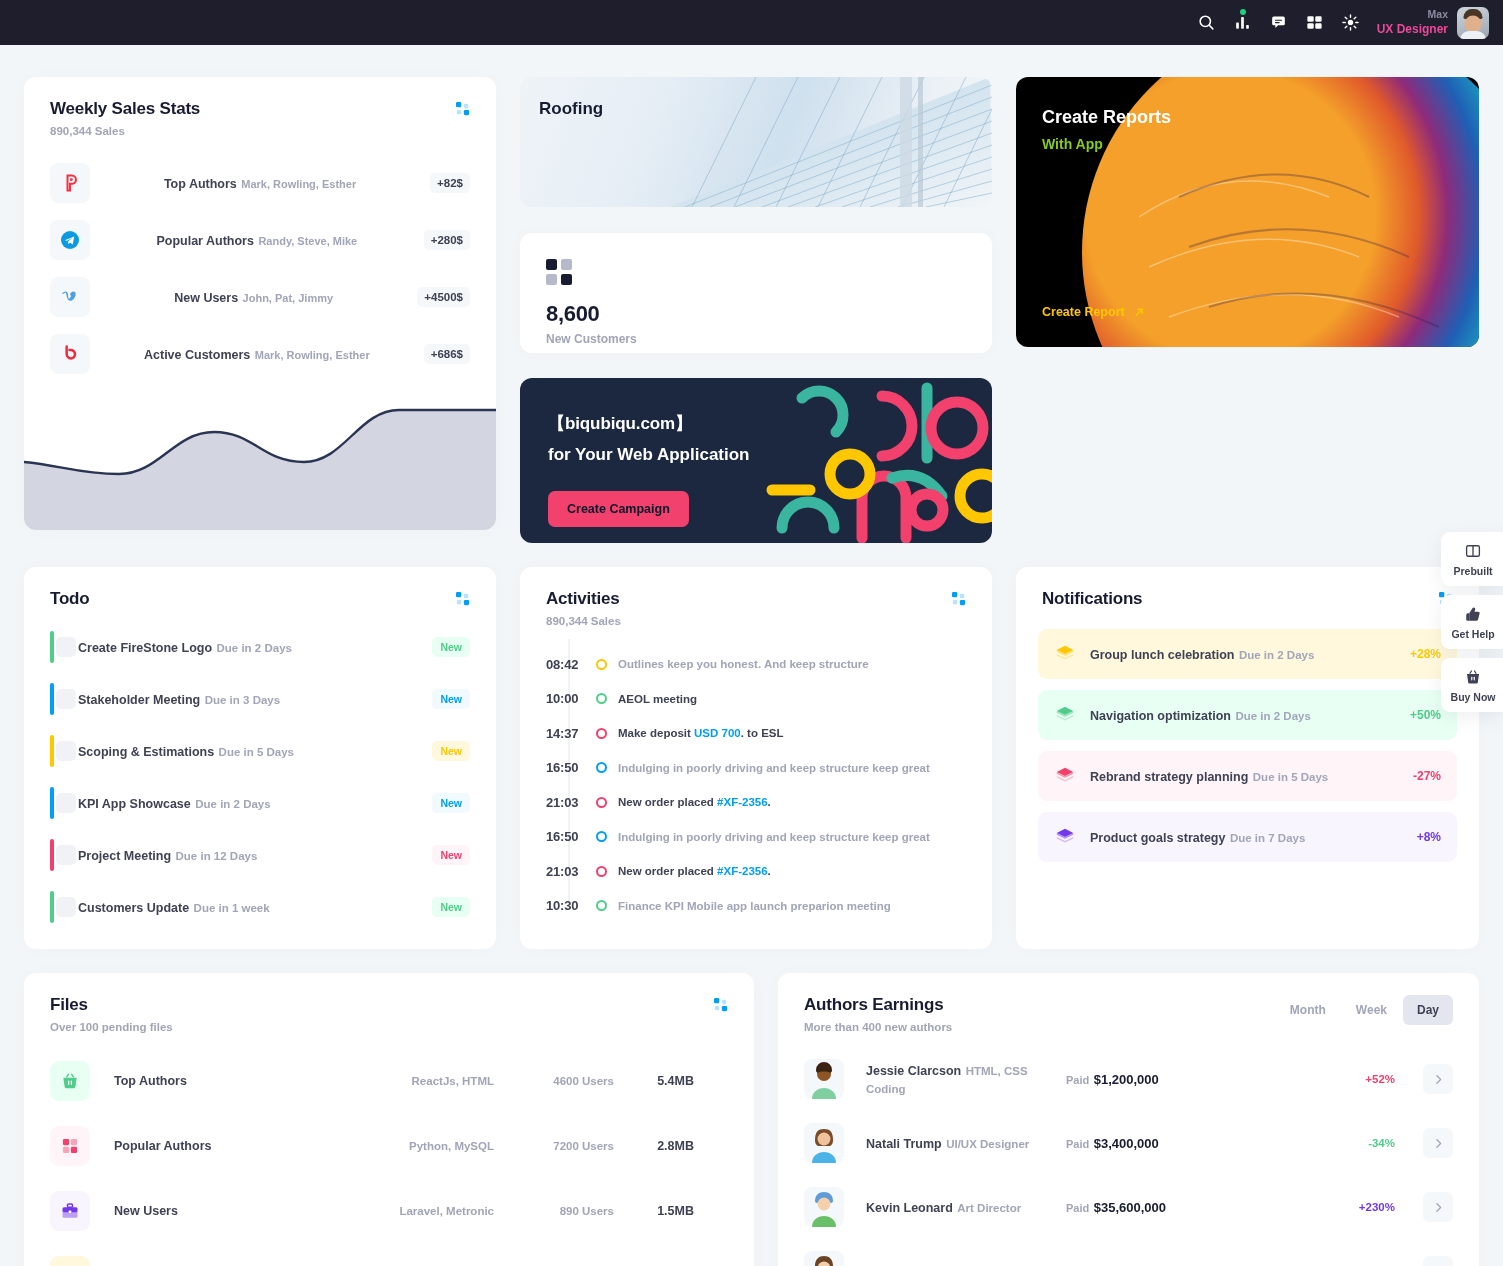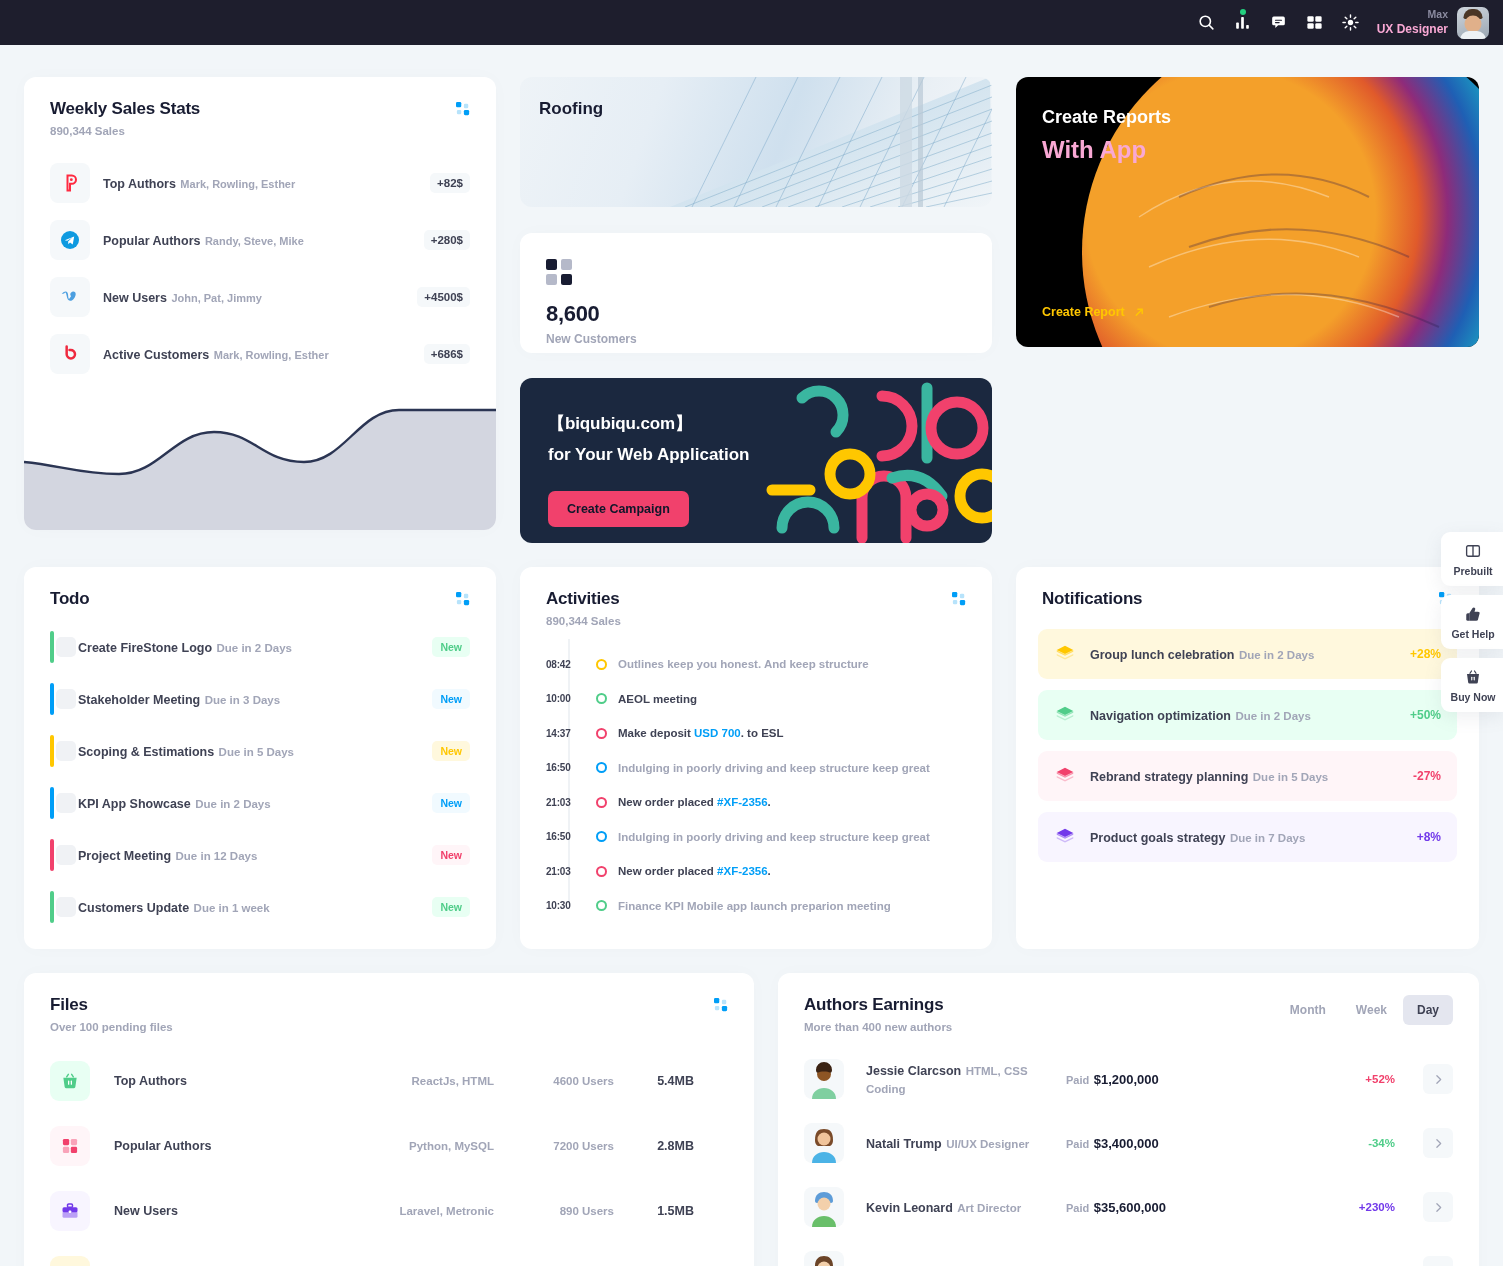--- a/index.html
+++ b/index.html
@@ -27,21 +27,21 @@
   .green-dot {
     position: absolute; top: 4px; left: 50%; transform: translateX(-50%);
     width: 6px; height: 6px; border-radius: 50%; background: #24d07f;
   }
   .user-block {
     display: flex; align-items: center; gap: 9px; margin-left: 8px;
     cursor: pointer;
   }
   .user-text { text-align: right; line-height: 1.25; }
   .user-name { color: #8b8ba0; font-size: 10.5px; font-weight: 600; display:block; }
-  .user-role { color: #f9a8d4; font-size: 12px; font-weight: 700; display:block; }
+  .user-role { color: #ec4899; font-size: 12px; font-weight: 700; display:block; }
   .avatar {
     width: 32px; height: 32px; border-radius: 7px; overflow: hidden;
     background: linear-gradient(160deg,#cfd6dd,#9aa5b1);
     position: relative; flex: none;
   }
   .avatar .face {
     position:absolute; left:50%; top:54%; transform:translate(-50%,-50%);
     width:17px;height:17px;border-radius:50%;background:#e0b08a;
   }
   .avatar .hair {
@@ -65,21 +65,21 @@
     box-shadow: 0 0 20px 0 rgba(76,87,125,0.02);
   }
   .card-head { padding: 22px 26px 0 26px; display:flex; justify-content: space-between; align-items:flex-start; }
   .card-title { font-size: 17px; font-weight: 600; color: #181c32; letter-spacing: -0.2px; }
   .card-sub { font-size: 11.5px; font-weight: 600; color: #a1a5b7; margin-top: 6px; }
   .dots-ico { width:14px;height:14px;display:block; flex:none; margin-top:3px; cursor:pointer;}
 
   
   .wss { height: 453px; position: relative; overflow: hidden; }
   .stat-list { padding: 26px 26px 0 26px; }
-  .stat-row { display:flex; align-items:center; gap: 13px; margin-bottom: 17px; }
+  .stat-row { display:flex; align-items:center; gap: 13px; margin-bottom: 17px; text-align: center; }
   .stat-ico {
     width: 40px; height: 40px; border-radius: 8px; background:#f5f8fa;
     display:flex;align-items:center;justify-content:center; flex:none;
   }
   .stat-txt { flex: 1 1 auto; min-width:0; }
   .stat-name { font-size: 12.5px; font-weight: 600; color:#3f4254; line-height:1.35;}
   .stat-people { font-size: 11px; font-weight: 600; color:#a1a5b7; margin-top:2px;}
   .stat-val {
     font-size: 11.5px; font-weight: 600; color: #3f4254;
     background: #f5f8fa; border-radius: 5px; padding: 4px 7px; flex:none;
@@ -112,21 +112,21 @@
     font-weight:700; cursor:pointer; font-family:inherit;
   }
   .cmp-art { position:absolute; right:-20px; top:0; bottom:0; width:270px; }
 
   
   .reports {
     height: 270px; border-radius:12px; background:#000; position:relative;
     overflow:hidden; padding: 30px 26px;
   }
   .rep-l1 { color:#fff; font-size:18px; font-weight:700; position:relative; z-index:3;}
-  .rep-l2 { color:#f9a8d4; font-size:24px; font-weight:700; margin-top:8px; position:relative; z-index:3;}
+  .rep-l2 { color:#84cc16; font-size:14px; font-weight:700; margin-top:8px; position:relative; z-index:3;}
   .rep-link {
     position:absolute; left:26px; bottom:28px; color:#ffc700; font-size:12.5px;
     font-weight:700; z-index:3; cursor:pointer; display:flex; align-items:center; gap:8px;
   }
   .rep-bubble { position:absolute; right:-70px; top:-60px; width:470px; height:470px; border-radius:50%; }
 
   
   .row2 { display:flex; gap:24px; margin-top: 24px; align-items: stretch; }
   .panel { min-height: 382px; }
 
@@ -135,21 +135,21 @@
   .todo-bar { width:4px; height:32px; border-radius:3px; flex:none;}
   .todo-cb { width:20px;height:20px;border-radius:5px;background:#f0f2f5;flex:none;cursor:pointer;}
   .todo-txt { flex:1 1 auto; min-width:0;}
   .todo-name { font-size:12.5px; font-weight:600; color:#3f4254;}
   .todo-due { font-size:11.5px; font-weight:600; color:#a1a5b7; margin-top:2px;}
   .todo-badge { font-size:10.5px; font-weight:700; border-radius:5px; padding:4px 8px; flex:none;}
 
   
   .act-list { padding: 20px 26px 0 26px; position:relative;}
   .act-row { display:flex; align-items:center; gap:10px; height:34.5px; position:relative;}
-  .act-time { font-size:10px;font-weight:700;color:#3f4254; width:38px; flex:none; letter-spacing:-0.2px;}
+  .act-time { font-size:13px;font-weight:700;color:#3f4254; width:38px; flex:none; letter-spacing:-0.2px;}
   .act-bullet-wrap { width:14px; flex:none; display:flex; justify-content:center; position:relative;}
   .act-bullet { width:11px;height:11px;border-radius:50%;border:2.5px solid #ccc; background:#fff; position:relative; z-index:2;}
   .act-line { position:absolute; left:48px; top:12px; bottom:18px; width:1.5px; background:#eff2f5; }
   .act-text { font-size:11.5px; font-weight:600; color:#3f4254;}
   .act-text.muted { color:#a1a5b7; font-weight:600;}
   .act-text a { color:#009ef7; text-decoration:none;}
 
   
   .notif-list { padding: 20px 22px 0 22px; }
   .notif-row { display:flex; align-items:center; gap:14px; border-radius:9px; padding:14px 16px; margin-bottom:11px;}

